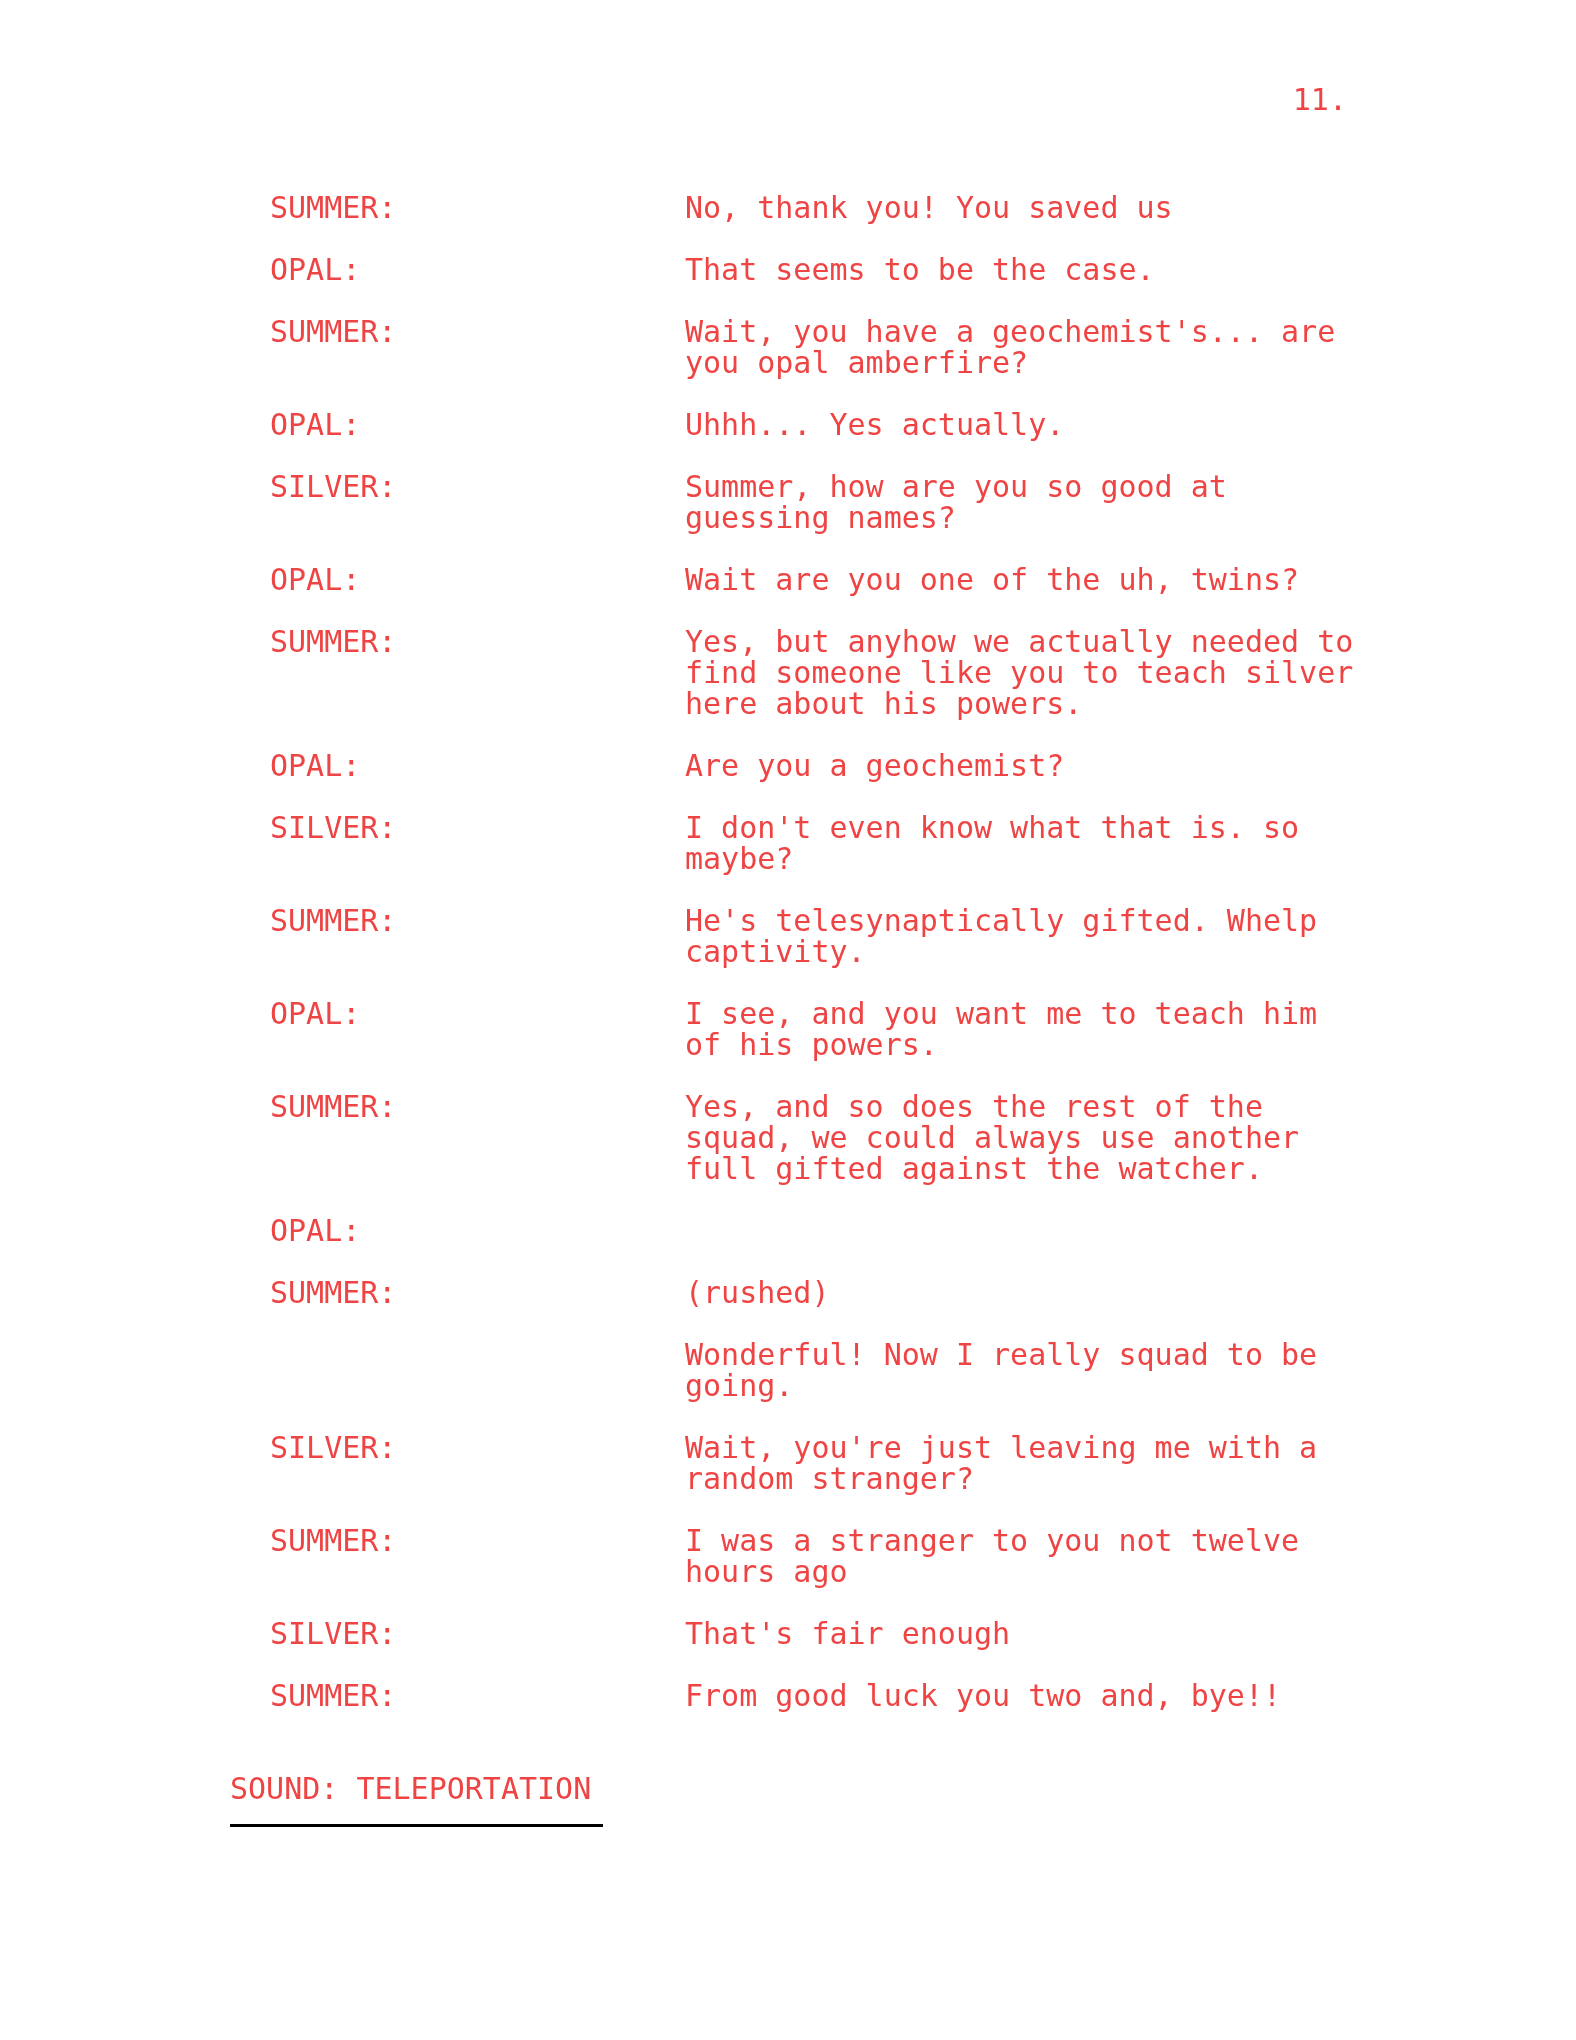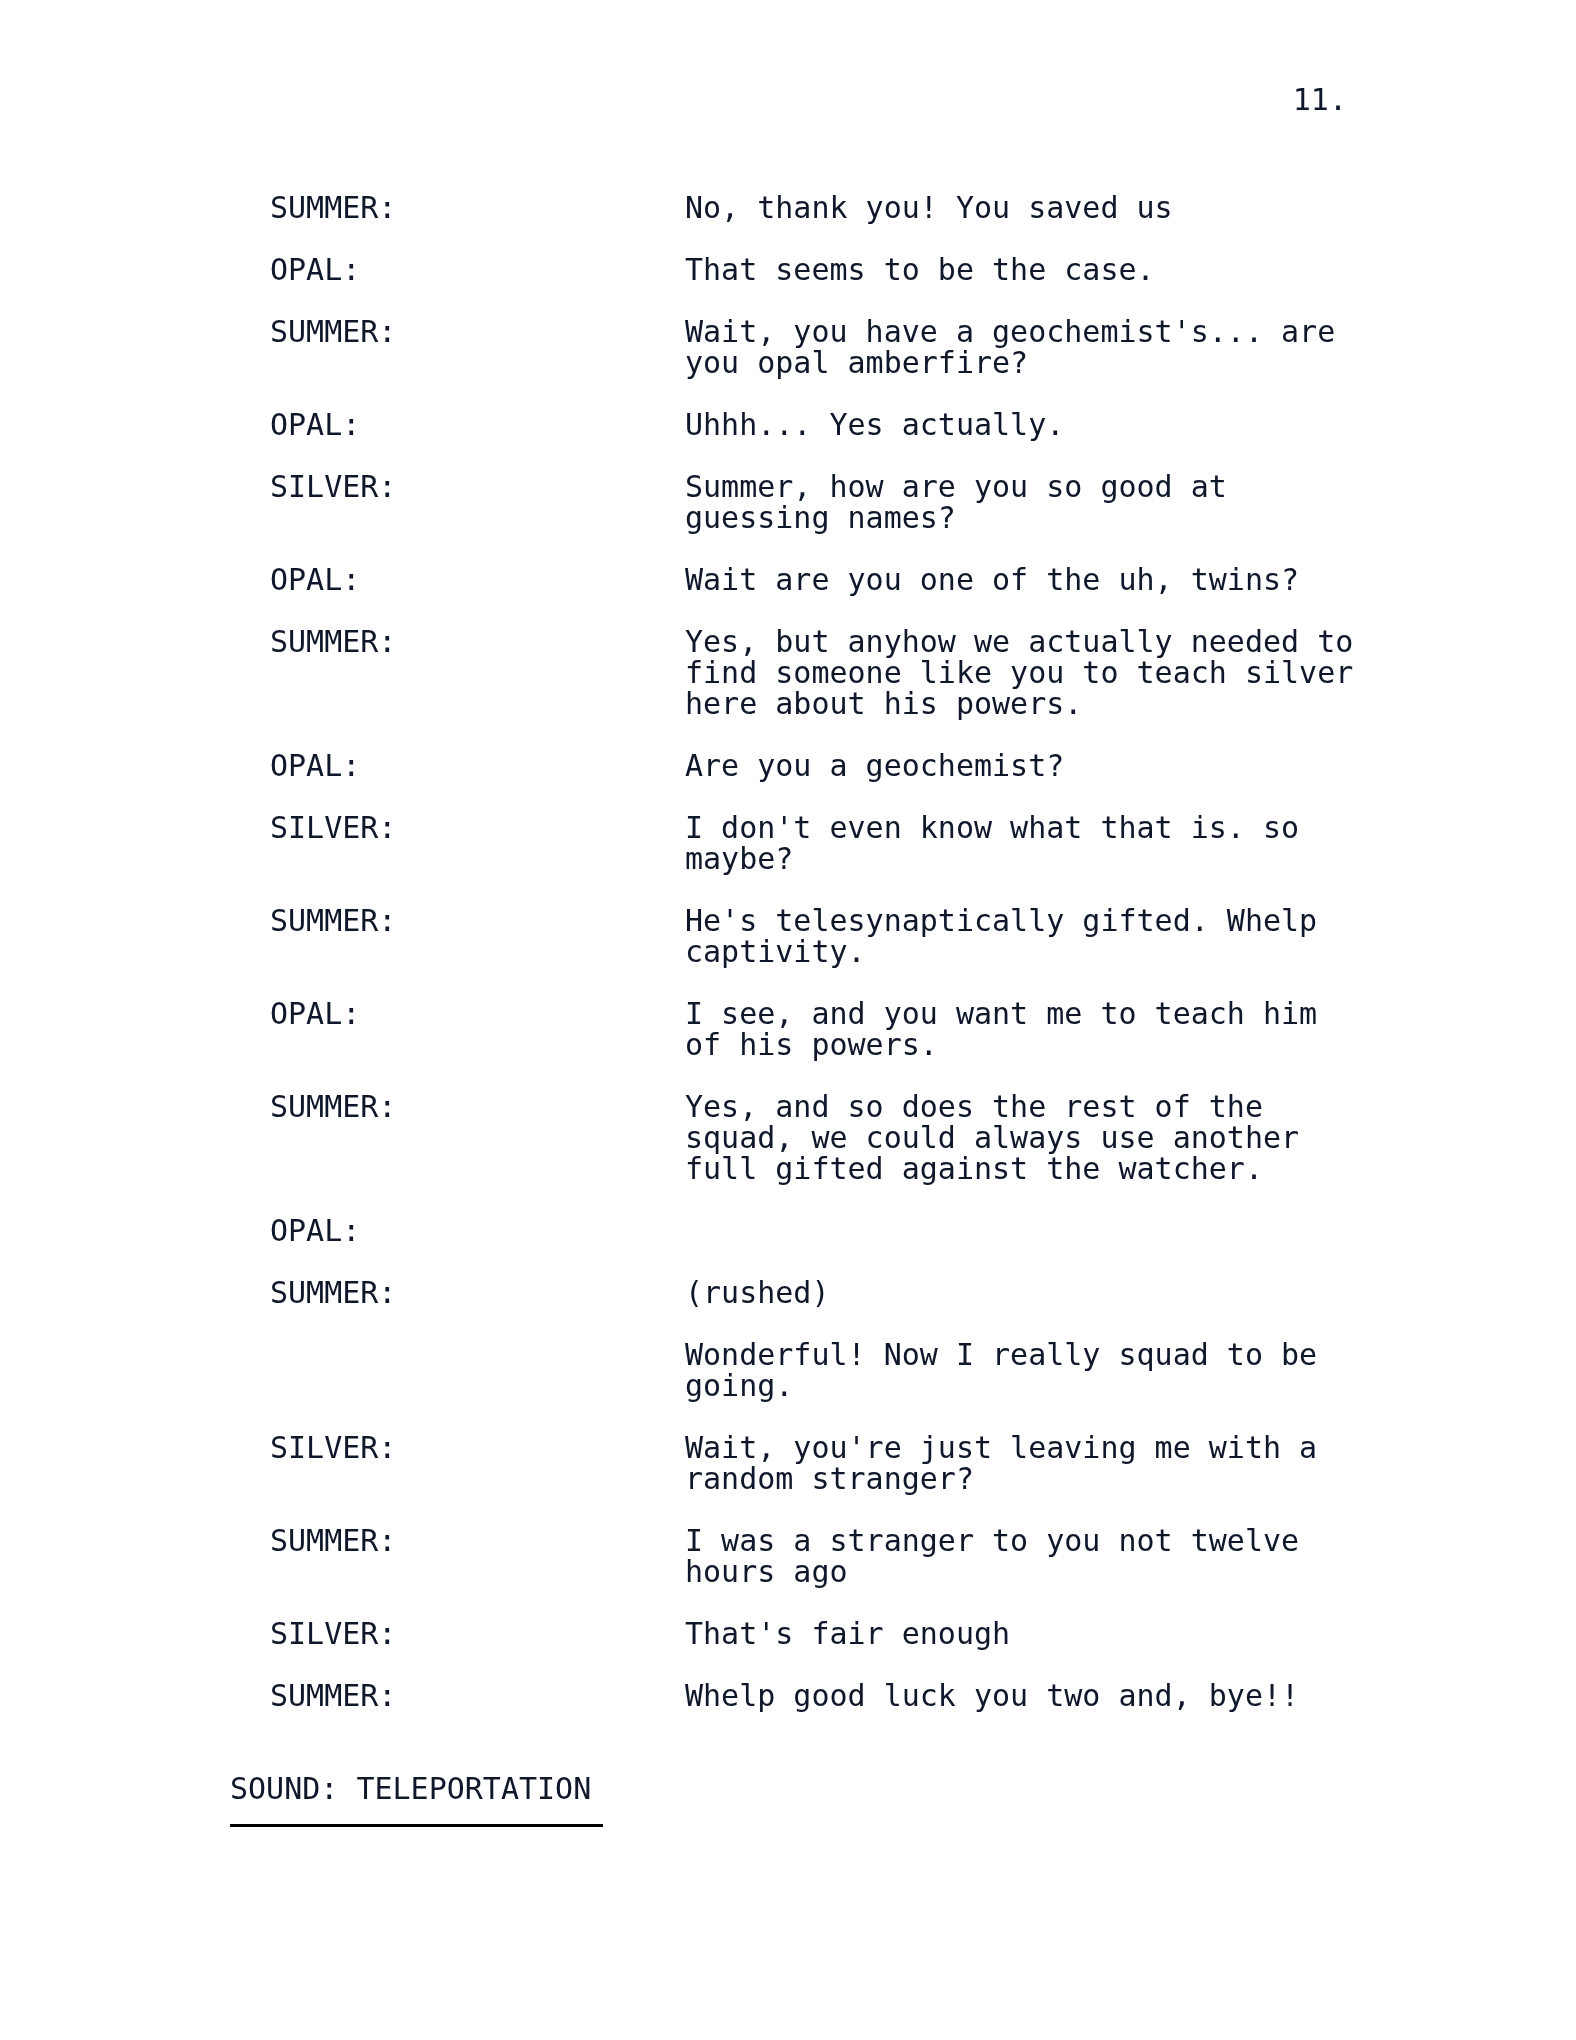--- a/index.html
+++ b/index.html
@@ -5,21 +5,21 @@
   html, body {
     margin: 0;
     padding: 0;
     background: #ffffff;
   }
   .page {
     position: relative;
     width: 1576px;
     height: 2040px;
     background: #ffffff;
-    color: #0f172a;
+    color: #ef4444;
     font-family: "DejaVu Sans Mono", "Liberation Mono", monospace;
     font-size: 30px;
     line-height: 31px;
     overflow: hidden;
   }
   .page-number {
     position: absolute;
     top: 84px;
     right: 229px;
     white-space: pre;
@@ -165,21 +165,21 @@
 hours ago</div>
   </div>
 
   <div class="block">
     <div class="char-col">SILVER:</div>
     <div class="dialogue-col">That's fair enough</div>
   </div>
 
   <div class="block">
     <div class="char-col">SUMMER:</div>
-    <div class="dialogue-col">Whelp good luck you two and, bye!!</div>
+    <div class="dialogue-col">From good luck you two and, bye!!</div>
   </div>
 </div>
 
     <div class="sound-cue-row">
       <span class="sound-cue">SOUND: TELEPORTATION</span>
     </div>
   </div>
 </div>
 
 </body></html>

